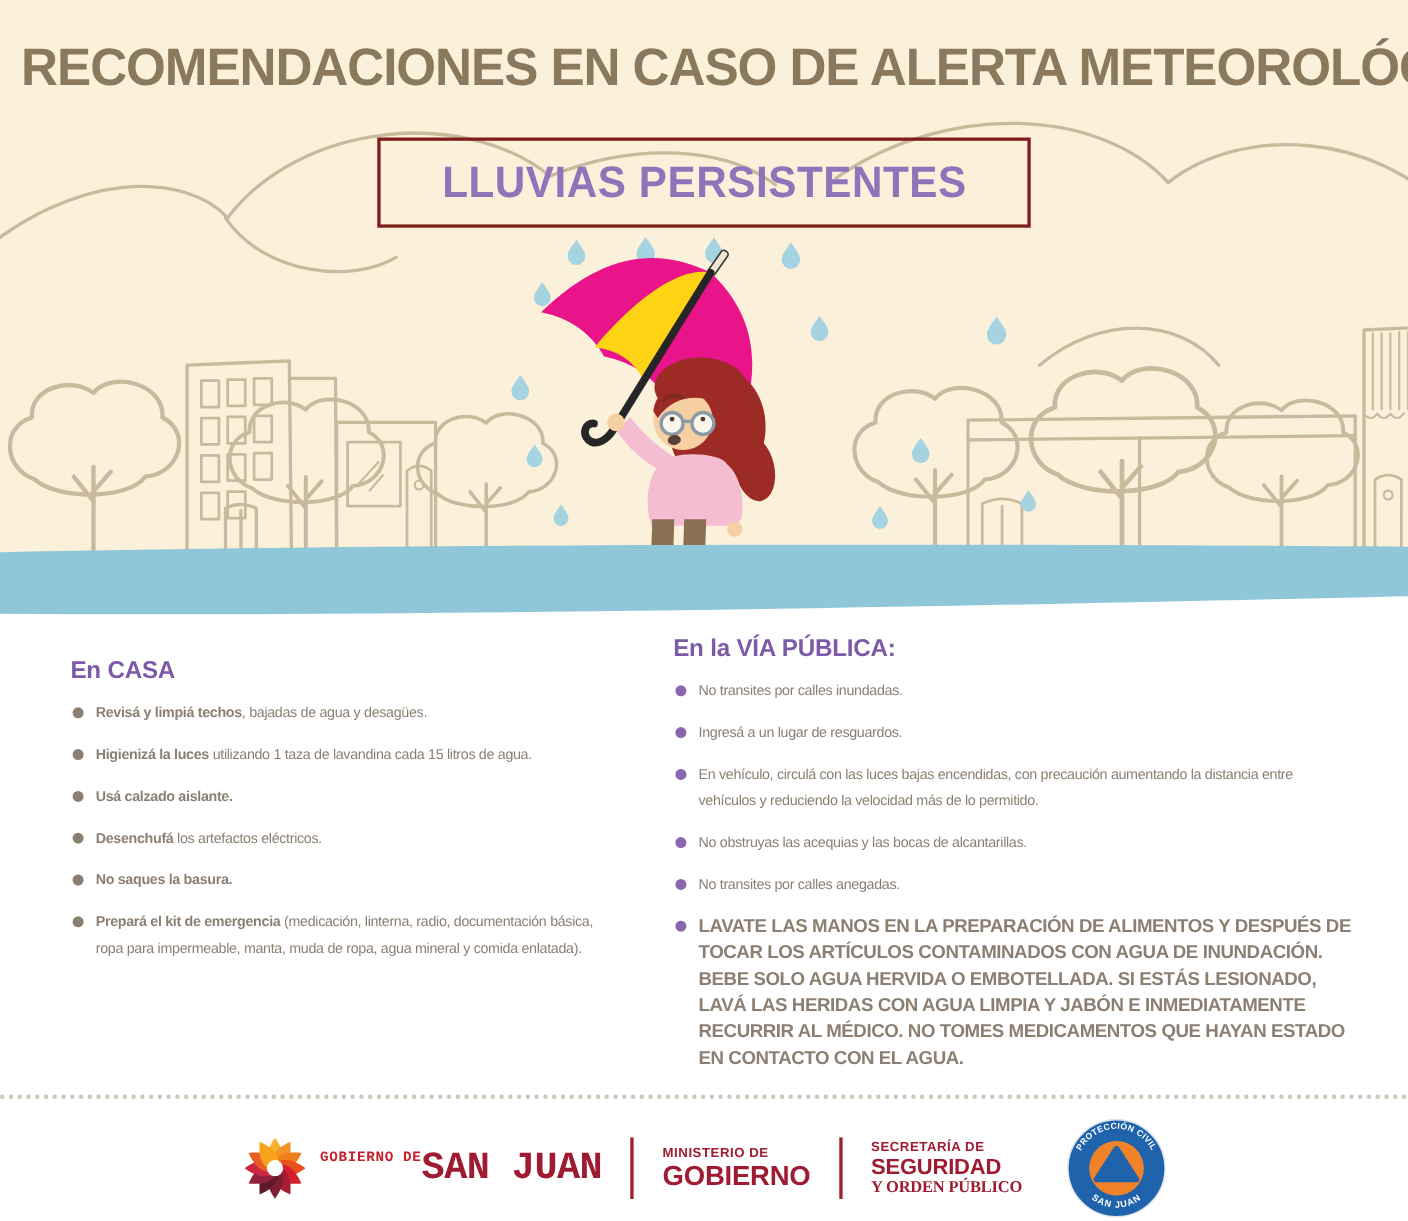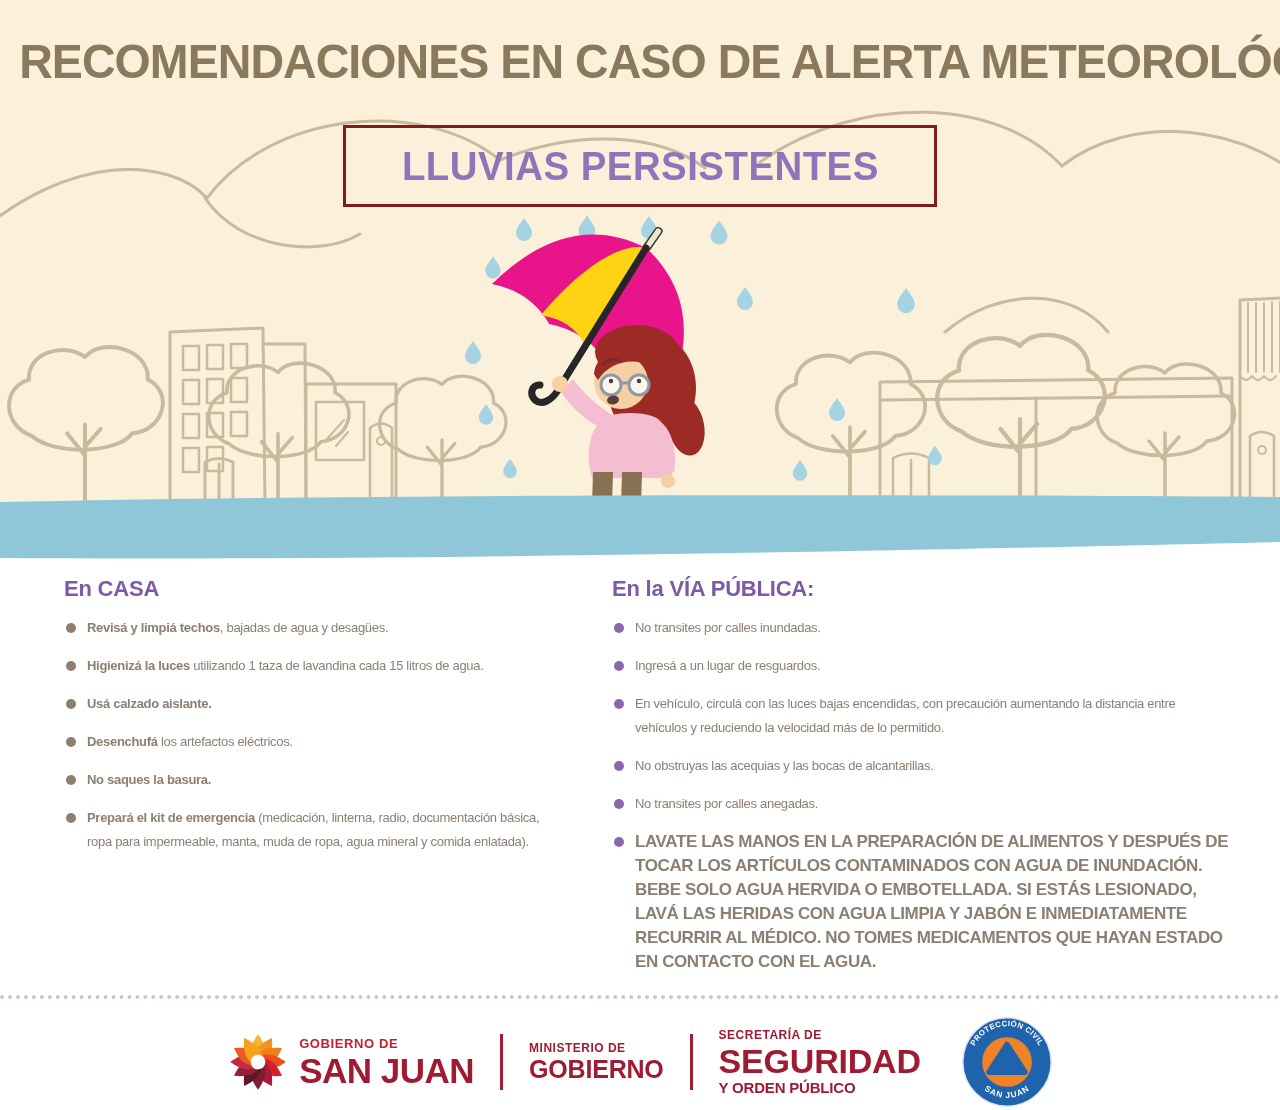--- a/index.html
+++ b/index.html
@@ -15,49 +15,49 @@
     transform:scaleX(.97);transform-origin:center;white-space:nowrap;}
 
   .alert-box{position:absolute;top:125px;left:343px;width:588px;height:76px;
     border:3px solid #7f1d1d;display:flex;align-items:center;justify-content:center;}
   .alert-box span{font-size:40px;font-weight:bold;color:#9273ba;letter-spacing:.5px;
     transform:scaleX(.96);white-space:nowrap;}
 
   
   .cols{position:absolute;top:576px;left:0;width:1280px;}
   .col{position:absolute;top:0;}
-  .col-casa{left:64px;width:500px;}
+  .col-casa{left:64px;width:500px;margin-top:20px;}
   .col-via{left:612px;width:618px;}
   .col h2{margin:0 0 14px 0;font-size:22px;font-weight:bold;color:#7d5aa8;letter-spacing:-.2px;}
   .col ul{list-style:none;margin:0;padding:0;}
   .col li{position:relative;padding-left:23px;margin-bottom:14px;
     font-size:13px;line-height:24px;color:#8c7f71;letter-spacing:-.3px;}
   .col li::before{content:"";position:absolute;left:2px;top:7px;width:10px;height:10px;border-radius:50%;}
   .col-casa li::before{background:#8c7f71;}
   .col-via li::before{background:#8a66ae;}
   .col li .lead{font-weight:bold;}
   .col-via li.shout{font-weight:bold;font-size:17px;line-height:24px;letter-spacing:-.4px;}
 
   .dotted-sep{position:absolute;top:995px;left:0;width:1280px;height:0;
     border-top:4px dotted #cdc7b8;}
 
   
   .footer{position:absolute;top:1014px;left:0;width:1280px;height:96px;
     display:flex;align-items:center;justify-content:center;gap:26px;}
   .f-red{color:#9e1b32;}
   .logo-sj{display:flex;align-items:center;gap:10px;}
-  .logo-sj .txt{display:flex;flex-direction:column;line-height:1;}
+  .logo-sj .txt{display:flex;flex-direction:row;line-height:1;font-family:Liberation Mono, monospace;}
   .logo-sj .small{font-size:13px;font-weight:bold;color:#c5202c;letter-spacing:.6px;margin-bottom:3px;}
   .logo-sj .big{font-size:35px;font-weight:bold;letter-spacing:-.5px;}
   .v-div{width:3px;height:56px;background:#a01d35;}
   .logo-min,.logo-sec{display:flex;flex-direction:column;line-height:1;}
   .logo-min .small,.logo-sec .small{font-size:12px;font-weight:bold;letter-spacing:.5px;margin-bottom:3px;}
   .logo-min .big{font-size:25px;font-weight:bold;letter-spacing:-.2px;}
-  .logo-sec .big{font-size:34px;font-weight:bold;letter-spacing:-.2px;}
-  .logo-sec .sub{font-size:15px;font-weight:bold;margin-top:2px;letter-spacing:-.2px;}
+  .logo-sec .big{font-size:20px;font-weight:bold;letter-spacing:-.2px;}
+  .logo-sec .sub{font-size:15px;font-weight:bold;margin-top:2px;letter-spacing:-.2px;font-family:Liberation Serif, serif;}
 </style>
 </head>
 <body>
 
 <div class="poster">
 
   <svg class="scene" viewBox="0 0 1280 566" aria-hidden="true">
 
     <rect x="0" y="0" width="1280" height="510" fill="#fbf1da"></rect>
 

